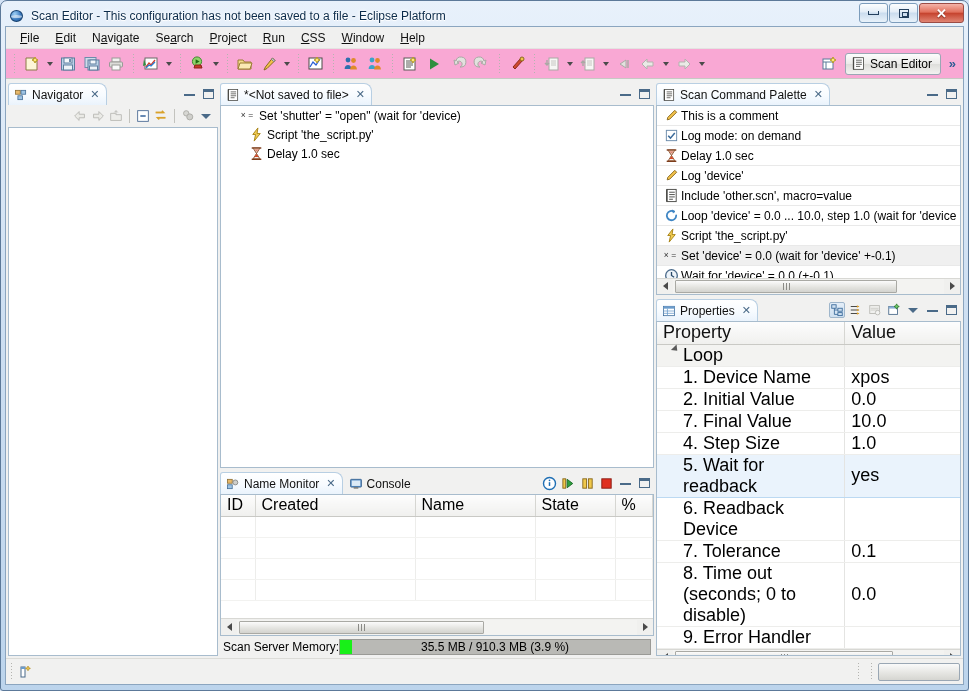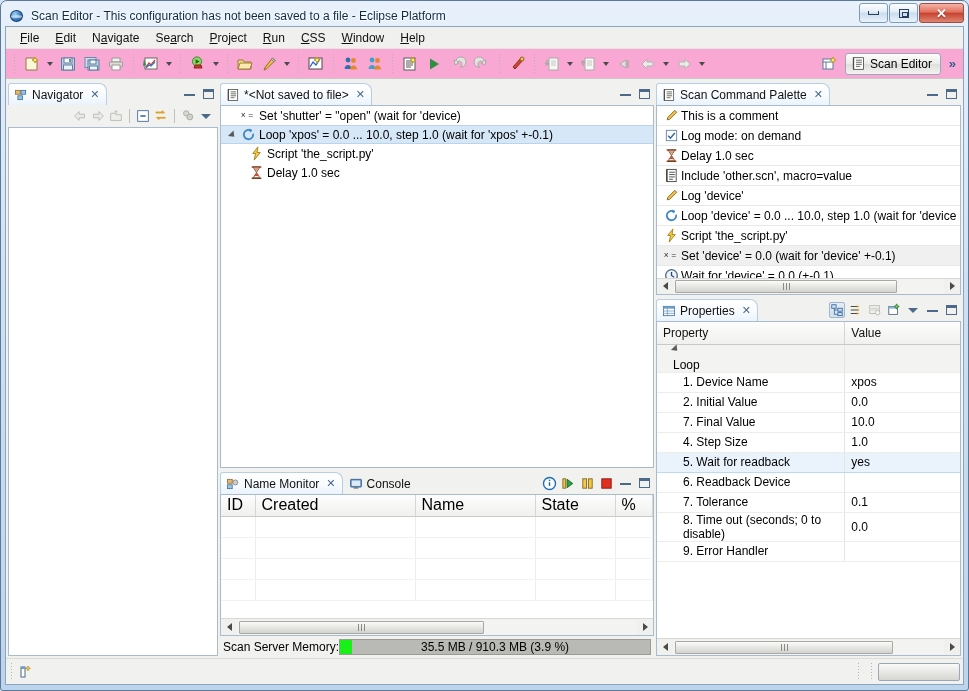--- a/index.html
+++ b/index.html
@@ -125,31 +125,31 @@
   .ricon { width:18px; flex:0 0 18px; display:flex; align-items:center; justify-content:center; }
   .rlabel { padding-left:2px; }
 
   
   .prow { height:20px; display:flex; align-items:center; font-size:12px; padding-left:4px;
     border-bottom:1px solid #e9e9e9; white-space:nowrap; overflow:hidden; }
   .prow.sel { background:#f0f0f0; }
   .prow .ricon { width:20px; flex:0 0 20px; }
 
   
-  .tbl { width:100%; border-collapse:collapse; table-layout:fixed; font-size:12px; }
+  .tbl { width:100%; border-collapse:collapse; table-layout:fixed; font-size:18px; }
   .tbl th {
     font-weight:normal; text-align:left; height:22px; padding:0 6px;
     background:linear-gradient(180deg,#fdfdfd,#f0f0ee); border-right:1px solid #d6d6d2;
     border-bottom:1px solid #c9c9c5; color:#111;
   }
   .tbl td { height:20px; padding:0 6px; border-right:1px solid #e4e4e2; border-bottom:1px solid #ededeb; }
   .tbl tr.grouprow td { background:#f3f3f1; }
   .tbl tr.selrow td { background:#eaf3fc; border-top:1px solid #bcd9f2; border-bottom:1px solid #bcd9f2; }
   .indent1 { padding-left:26px !important; }
-  .grp { display:flex; align-items:flex-start; gap:5px; padding-left:10px;flex-direction:column; }
+  .grp { display:flex; align-items:flex-start; gap:5px; padding-left:10px; }
   .grp i { width:0;height:0; border-left:5px solid #5a5a5a; border-top:4px solid transparent; border-bottom:4px solid transparent; transform:rotate(45deg); display:block; }
 
   
   .hscroll { height:17px; background:#f0f0ee; border-top:1px solid #d8d8d4; display:flex; align-items:center; }
   .sb-arrow { width:16px; height:15px; display:flex; align-items:center; justify-content:center; }
   .sb-arrow i { width:0;height:0; }
   .sb-left i { border-top:4px solid transparent; border-bottom:4px solid transparent; border-right:5px solid #4a4a4a; }
   .sb-right i { border-top:4px solid transparent; border-bottom:4px solid transparent; border-left:5px solid #4a4a4a; }
   .sb-track { flex:1 1 auto; height:15px; background:#f3f3f1; position:relative; }
   .sb-thumb {
@@ -520,32 +520,20 @@
             <div class="row">
               <div class="twisty"></div>
               <div class="ricon">
                 <svg width="17" height="13" viewBox="0 0 20 13">
                     <text x="1" y="10" font-size="10" font-family="Liberation Sans" fill="#333">× =</text>
                   </svg>
               </div>
               <div class="rlabel">Set 'shutter' = "open" (wait for 'device)</div>
             </div>
 
-            <div class="row sel">
-              <div class="twisty">
-                  <i></i>
-                </div>
-              <div class="ricon">
-                <svg width="15" height="15" viewBox="0 0 16 16">
-                  <path d="M13 8a5 5 0 11-2.2-4.1" stroke="#3f86c4" fill="none" stroke-width="1.9" stroke-linecap="round"></path>
-                  <path d="M8.4 1.6l3.4 1.6-2.2 2.6z" fill="#3f86c4"></path>
-                </svg>
-              </div>
-              <div class="rlabel">Loop 'xpos' = 0.0 ... 10.0, step 1.0 (wait for 'xpos' +-0.1)</div>
-            </div>
 
             <div class="row" style="padding-left:26px">
               <div class="ricon">
                 <svg width="15" height="15" viewBox="0 0 16 16">
                     <path d="M9.5 1L4 8h3l-1.5 7L12 7H8.6z" fill="#f2cd52" stroke="#a88318"></path>
                   </svg>
               </div>
               <div class="rlabel">Script 'the_script.py'</div>
             </div>
 
@@ -740,34 +728,34 @@
                     <path d="M4.5 2.4h7L8 8l3.5 5.6h-7L8 8z" fill="#f2f2f0" stroke="#8a4a22"></path>
                     <path d="M5.8 11.6h4.4L8 8.6z" fill="#d44a2a"></path>
                     <path d="M5.6 3.4h4.8L8 6z" fill="#d44a2a" opacity=".65"></path>
                   </svg>
                 </div>
                 <span>Delay 1.0 sec</span>
               </div>
               <div class="prow">
                 <div class="ricon">
                   <svg width="15" height="15" viewBox="0 0 16 16">
+                      <path d="M11.5 2.5l2 2-7.5 7.5-2.6.6.6-2.6z" fill="#f2c14a" stroke="#8a6a1e"></path>
+                    </svg>
+                </div>
+                <span>Log 'device'</span>
+              </div>
+              <div class="prow">
+                <div class="ricon">
+                  <svg width="15" height="15" viewBox="0 0 16 16">
                       <rect x="3" y="1.5" width="10" height="13" fill="#fff" stroke="#4a4a46"></rect>
                       <path d="M3 1.5v13" stroke="#4a4a46" stroke-width="1.6"></path>
                       <path d="M5.5 4.5h6M5.5 7h6M5.5 9.5h6M5.5 12h4" stroke="#4a4a46"></path>
                     </svg>
                 </div>
                 <span>Include 'other.scn', macro=value</span>
-              </div>
-              <div class="prow">
-                <div class="ricon">
-                  <svg width="15" height="15" viewBox="0 0 16 16">
-                      <path d="M11.5 2.5l2 2-7.5 7.5-2.6.6.6-2.6z" fill="#f2c14a" stroke="#8a6a1e"></path>
-                    </svg>
-                </div>
-                <span>Log 'device'</span>
               </div>
               <div class="prow">
                 <div class="ricon">
                   <svg width="15" height="15" viewBox="0 0 16 16">
                     <path d="M13 8a5 5 0 11-2.2-4.1" stroke="#3f86c4" fill="none" stroke-width="1.9" stroke-linecap="round"></path>
                     <path d="M8.4 1.6l3.4 1.6-2.2 2.6z" fill="#3f86c4"></path>
                   </svg>
                 </div>
                 <span>Loop 'device' = 0.0 ... 10.0, step 1.0 (wait for 'device</span>
               </div>

